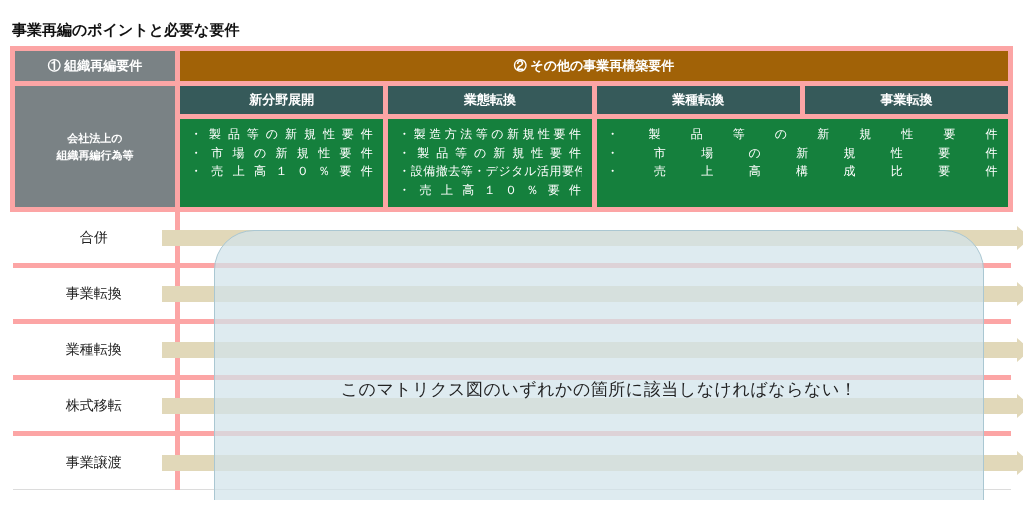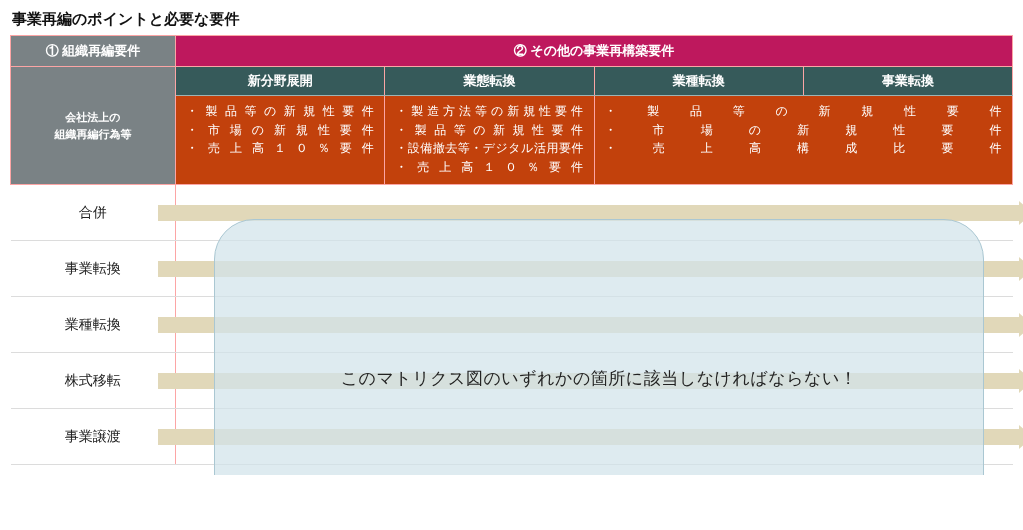--- a/index.html
+++ b/index.html
@@ -7,45 +7,45 @@
     margin: 0;
     padding: 10px;
     font-family: "Hiragino Kaku Gothic ProN", "Meiryo", sans-serif;
     background: #ffffff;
     width: 1023px;
   }
   .title {
     font-size: 15px;
     font-weight: bold;
     color: #111;
-    margin: 0 0 6px 2px;
+    margin: 11px 0 6px 2px;
   }
   .wrap {
     position: relative;
     width: 1003px;
   }
   table {
     border-collapse: collapse;
     width: 1003px;
     table-layout: fixed;
   }
   td, th {
-    border: 1px solid #fca5a5;
+    border: 5px solid #fca5a5;
   }
   
   .h1-left {
     background: #7a8285;
     color: #ffffff;
     text-align: center;
     font-size: 13px;
     padding: 6px 4px;
     width: 165px;
   }
   .h1-right {
-    background: #be185d;
+    background: #a16207;
     color: #ffffff;
     text-align: center;
     font-size: 13px;
     padding: 6px 4px;
   }
   
   .h2-left {
     background: #7a8285;
     color: #ffffff;
     text-align: center;
@@ -57,21 +57,21 @@
     background: #365a5a;
     color: #ffffff;
     text-align: center;
     font-size: 13px;
     padding: 5px 8px;
     border-bottom: 1px solid #9db4b4;
     width: 209px;
   }
   
   .h3-cell {
-    background: #c2410c;
+    background: #15803d;
     color: #ffffff;
     font-size: 12px;
     padding: 6px 10px 8px 10px;
     vertical-align: top;
   }
   .bullets {
     list-style: none;
     margin: 0;
     padding: 0;
   }

